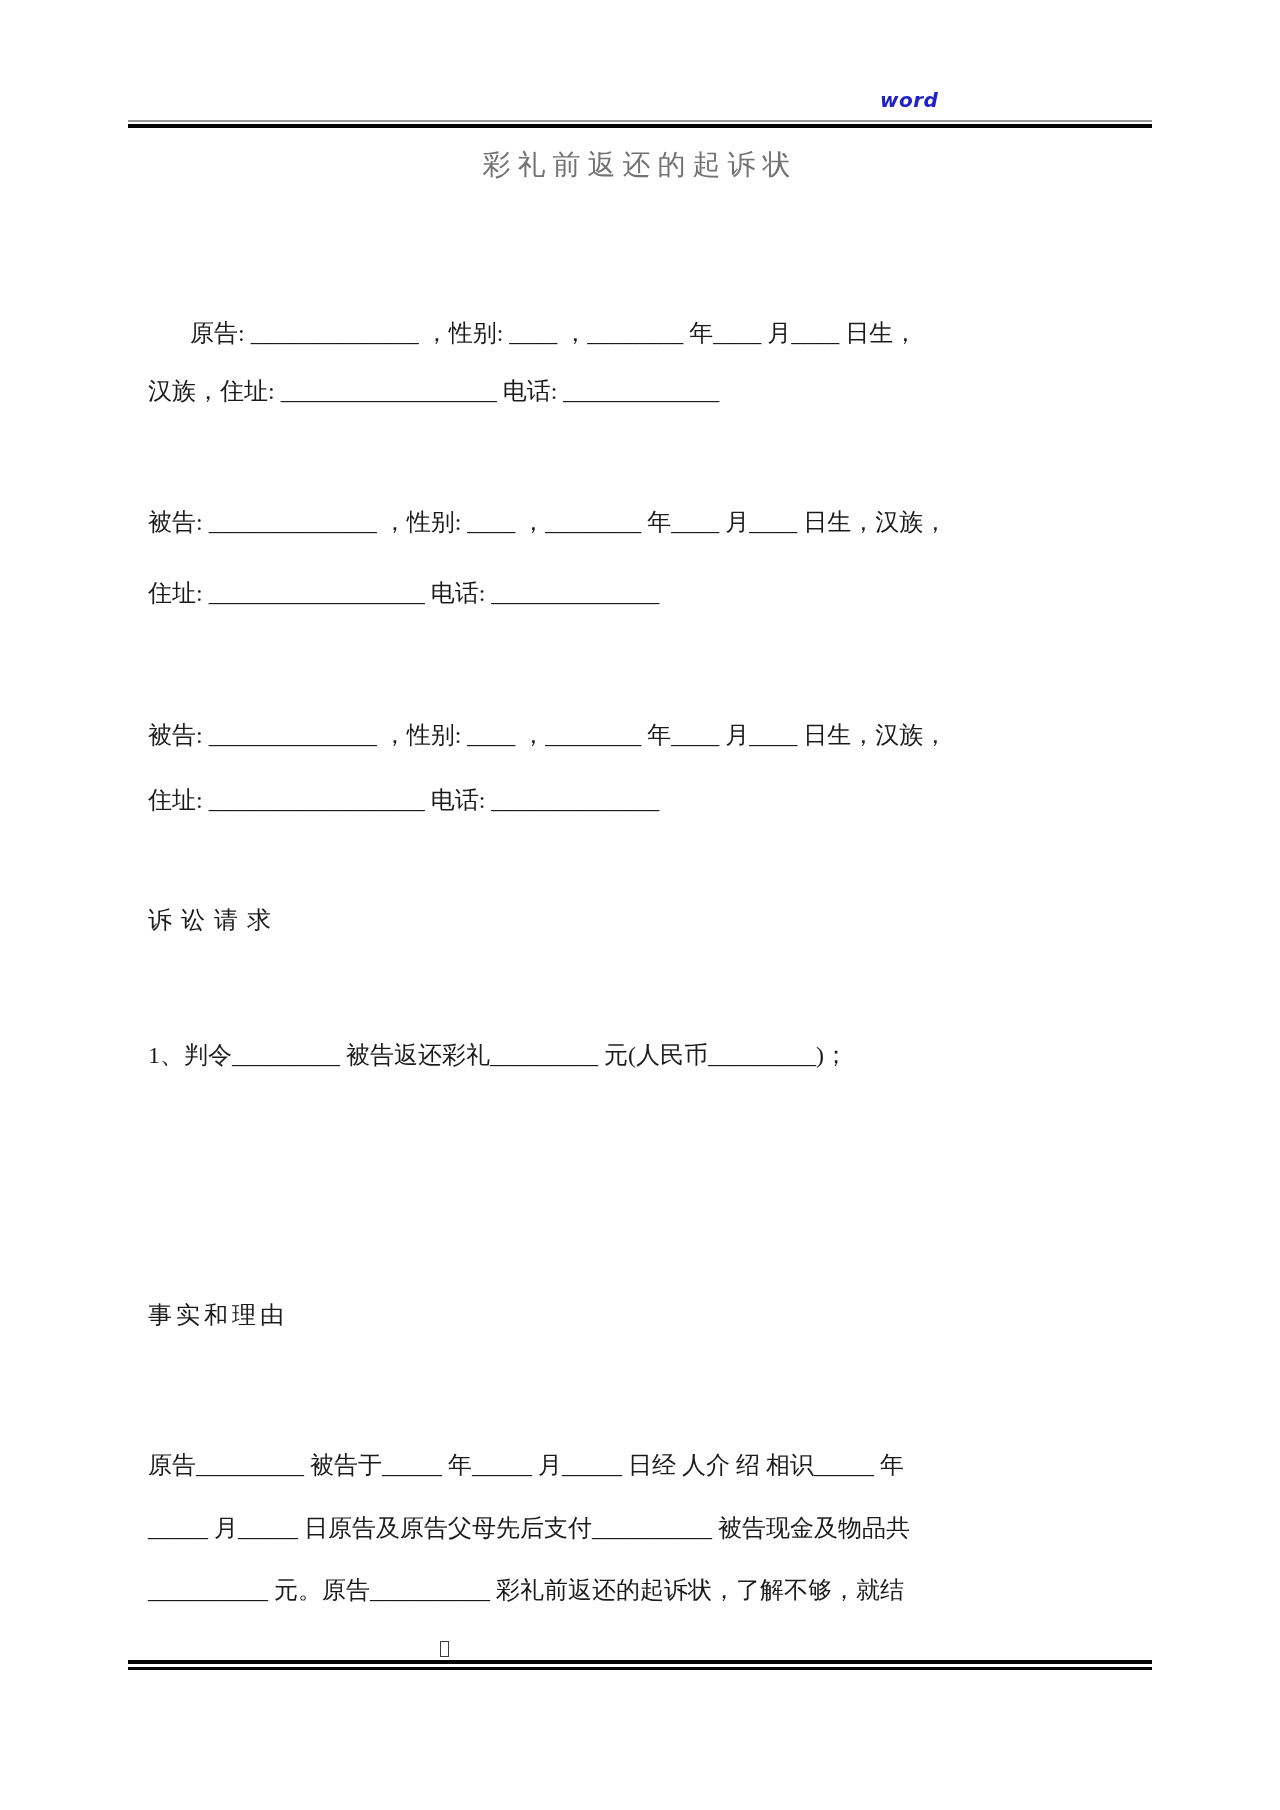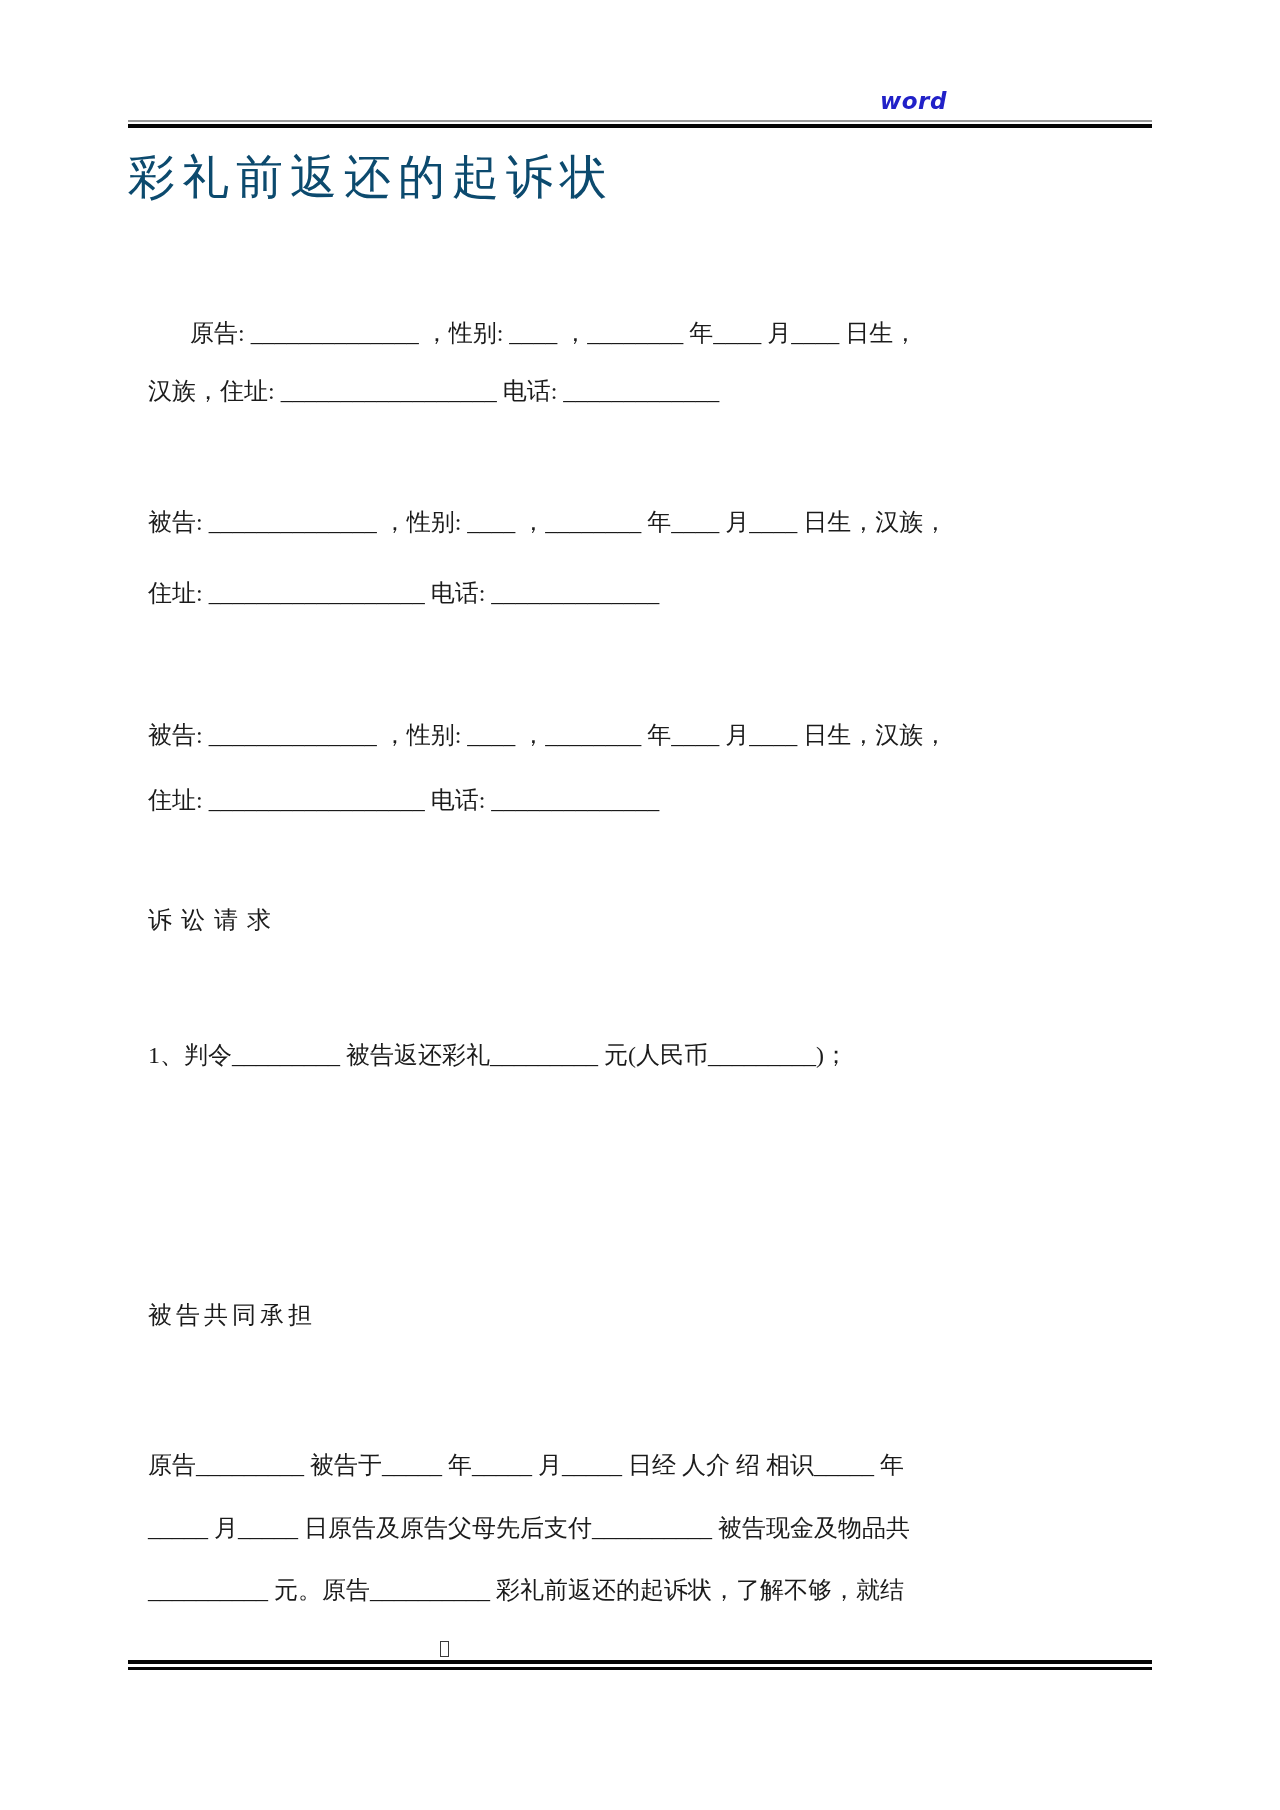--- a/index.html
+++ b/index.html
@@ -10,39 +10,40 @@
     background: #ffffff;
     font-family: "Liberation Serif", "DejaVu Serif", serif;
     color: #1b1b1b;
     overflow: hidden;
   }
   .brand {
     position: absolute;
     left: 880px;
     top: 88px;
     font-family: "DejaVu Sans", "Liberation Sans", sans-serif;
-    font-size: 23px;
+    font-size: 20px;
     font-weight: bold;
     font-style: italic;
     color: #2121c8;
     letter-spacing: 0.5px;
   }
   .rule { position: absolute; left: 128px; width: 1024px; }
   .rule-top-thin    { top: 120px; height: 2px; background: #9a9a9a; }
   .rule-top-thick   { top: 124px; height: 4px; background: #050505; }
   .rule-bot-thick   { top: 1660px; height: 4px; background: #050505; }
   .rule-bot-thin    { top: 1667px; height: 3px; background: #050505; }
   .doc-title {
     position: absolute;
     left: 128px;
     top: 146px;
     width: 1024px;
-    font-size: 47px;
+    text-align: center;
+    font-size: 28px;
     letter-spacing: 7px;
-    color: #0c4a6e;
+    color: #737373;
     white-space: nowrap;
   }
   .line {
     position: absolute;
     left: 128px;
     width: 1110px;
     padding-left: 20px;
     font-size: 24px;
     line-height: 30px;
     white-space: nowrap;
@@ -80,21 +81,21 @@
   <div class="line" style="top:578px">住址:  __________________ 电话:  ______________</div>
 
   <div class="line" style="top:720px">被告:  ______________ ，性别:  ____ ，________ 年____ 月____ 日生，汉族，</div>
   <div class="line" style="top:785px">住址:  __________________ 电话:  ______________</div>
 
   <div class="line heading" style="top:905px">诉讼请求</div>
 
   <div class="line" style="top:1040px">1、判令_________ 被告返还彩礼_________ 元(人民币_________)；</div>
 
 
-  <div class="line heading-sm" style="top:1300px">被告共同承担</div>
+  <div class="line heading-sm" style="top:1300px">事实和理由</div>
 
   <div class="line" style="top:1513px">_____ 月_____ 日原告及原告父母先后支付__________ 被告现金及物品共</div>
   <div class="line" style="top:1450px">原告_________ 被告于_____ 年_____ 月_____ 日经 人介 绍 相识_____ 年</div>
   <div class="line" style="top:1575px">__________ 元。原告__________ 彩礼前返还的起诉状，了解不够，就结</div>
 
   <div class="footer-glyph-box"></div>
 
   <div class="rule rule-bot-thick"></div>
   <div class="rule rule-bot-thin"></div>
 

